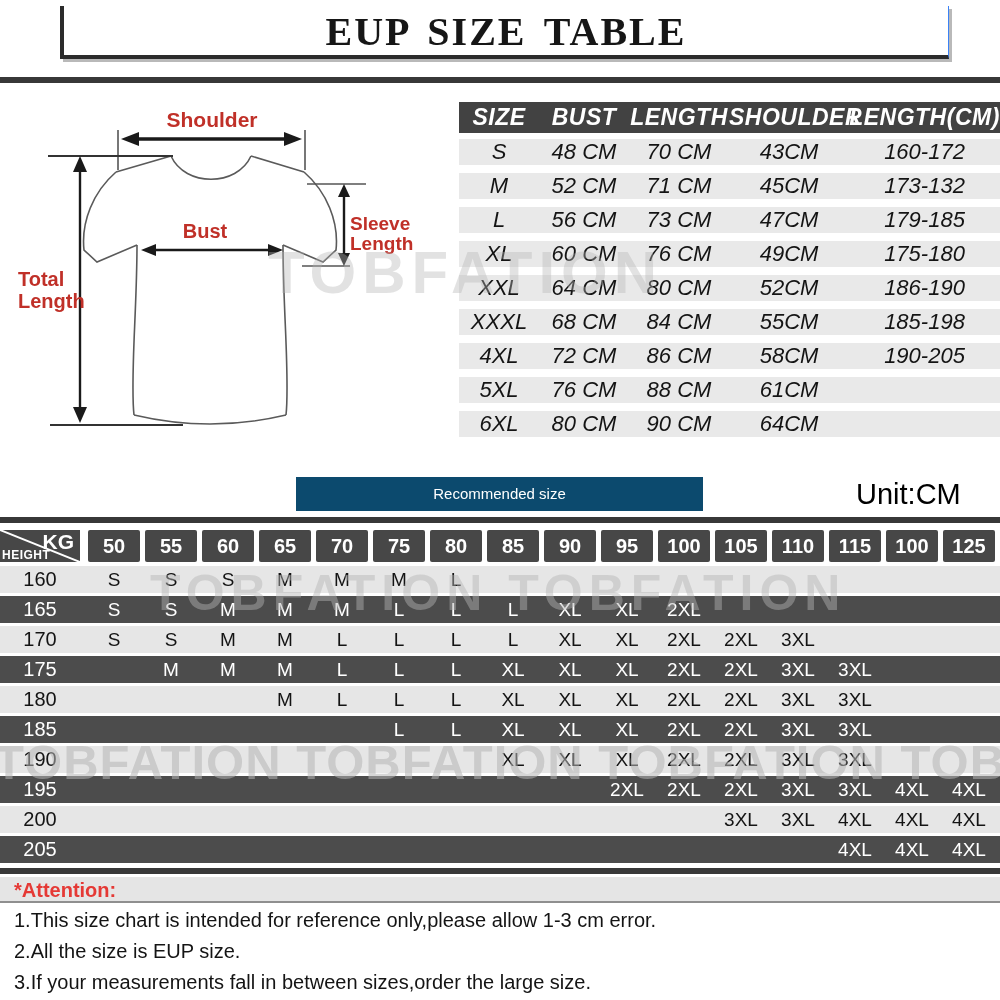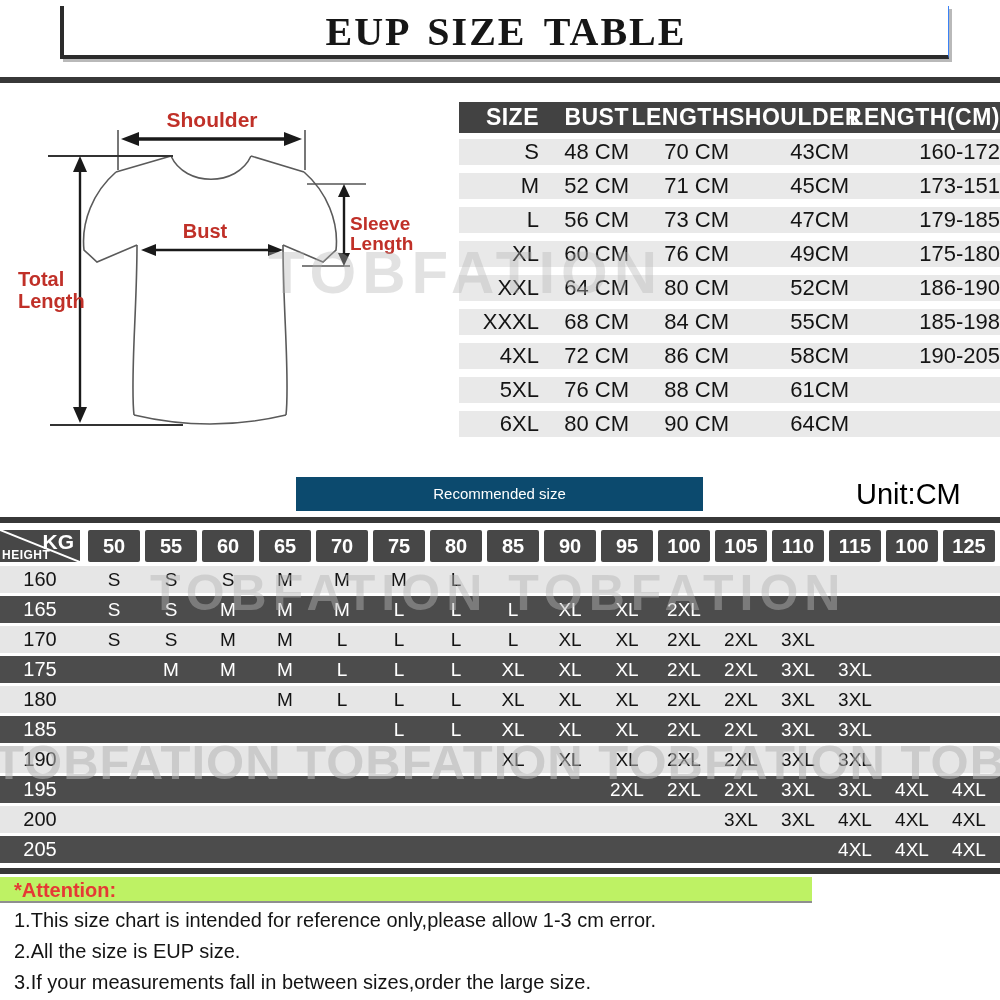--- a/index.html
+++ b/index.html
@@ -19,21 +19,21 @@
   
   .shirt{position:absolute;left:0;top:90px;}
   .shirt text{font-family:"Liberation Sans",sans-serif;font-weight:bold;fill:#c03028;}
   
   .size-table{position:absolute;left:459px;top:102px;width:541px;}
   .st-row{display:flex;align-items:center;}
   .st-head{background:#424242;height:31px;margin-bottom:6px;}
   .st-head .cell{color:#fff;font-size:23px;font-weight:700;letter-spacing:.5px;}
   .st-body-row{background:#e9e9e9;height:26px;margin-bottom:8px;}
   .st-body-row .cell{font-size:22px;color:#141414;}
-  .cell{text-align:right;line-height:1;}
+  .cell{text-align:center;line-height:1;font-style:italic;}
   .c0{width:80px;}.c1{width:90px;}.c2{width:100px;}.c3{width:120px;}.c4{width:151px;}
   
   .banner{position:absolute;left:296px;top:477px;width:407px;height:34px;background:#0c4a6e;
           color:#fff;font-size:15px;text-align:center;line-height:34px;}
   .unit{position:absolute;left:856px;top:477px;width:140px;height:34px;
         font-size:29px;color:#000;line-height:34px;}
   
   .matrix{position:absolute;left:0;top:530px;width:1000px;}
   .mx-header{display:flex;height:32px;margin-bottom:4px;}
   .mx-corner{position:relative;width:80px;height:32px;background:#474747;margin-right:8px;flex:none;}
@@ -47,22 +47,22 @@
   .mx-row.dark{background:#4c4c4c;color:#fff;}
   .mxl{width:80px;margin-right:8px;text-align:center;font-size:20px;flex:none;}
   .mxc{width:52px;margin-right:5px;text-align:center;font-size:19px;flex:none;}
   
   .wm{position:absolute;font-weight:bold;color:#b5b5b5;white-space:nowrap;z-index:6;
       pointer-events:none;letter-spacing:6px;}
   .wm1{left:268px;top:238px;font-size:60px;opacity:.38;}
   .wm2{left:150px;top:564px;font-size:50px;opacity:.45;}
   .wm3{left:-6px;top:734px;font-size:49px;opacity:.55;letter-spacing:1px;}
   
-  .attention-band{position:absolute;left:0;top:877px;width:792px;height:24px;background:#bef264;
-                  border-bottom:2px solid #8f8f8f;padding-left:20px;}
+  .attention-band{position:absolute;left:0;top:877px;width:1000px;height:24px;background:#e5e5e5;
+                  border-bottom:2px solid #8f8f8f;}
   .attention{position:absolute;left:14px;top:2px;color:#e53935;font-size:20px;font-weight:600;}
   .notes{position:absolute;left:14px;top:910px;width:970px;}
   .note{font-size:20px;color:#141414;margin-bottom:10px;line-height:21px;}
 </style>
 </head>
 <body>
 
 <div class="page">
 
   <div class="title-box">
@@ -134,21 +134,21 @@
           <div class="cell c1">48 CM</div>
           <div class="cell c2">70 CM</div>
           <div class="cell c3">43CM</div>
           <div class="cell c4">160-172</div>
         </div>
         <div class="st-row st-body-row">
           <div class="cell c0">M</div>
           <div class="cell c1">52 CM</div>
           <div class="cell c2">71 CM</div>
           <div class="cell c3">45CM</div>
-          <div class="cell c4">173-151</div>
+          <div class="cell c4">173-132</div>
         </div>
         <div class="st-row st-body-row">
           <div class="cell c0">L</div>
           <div class="cell c1">56 CM</div>
           <div class="cell c2">73 CM</div>
           <div class="cell c3">47CM</div>
           <div class="cell c4">179-185</div>
         </div>
         <div class="st-row st-body-row">
           <div class="cell c0">XL</div>

